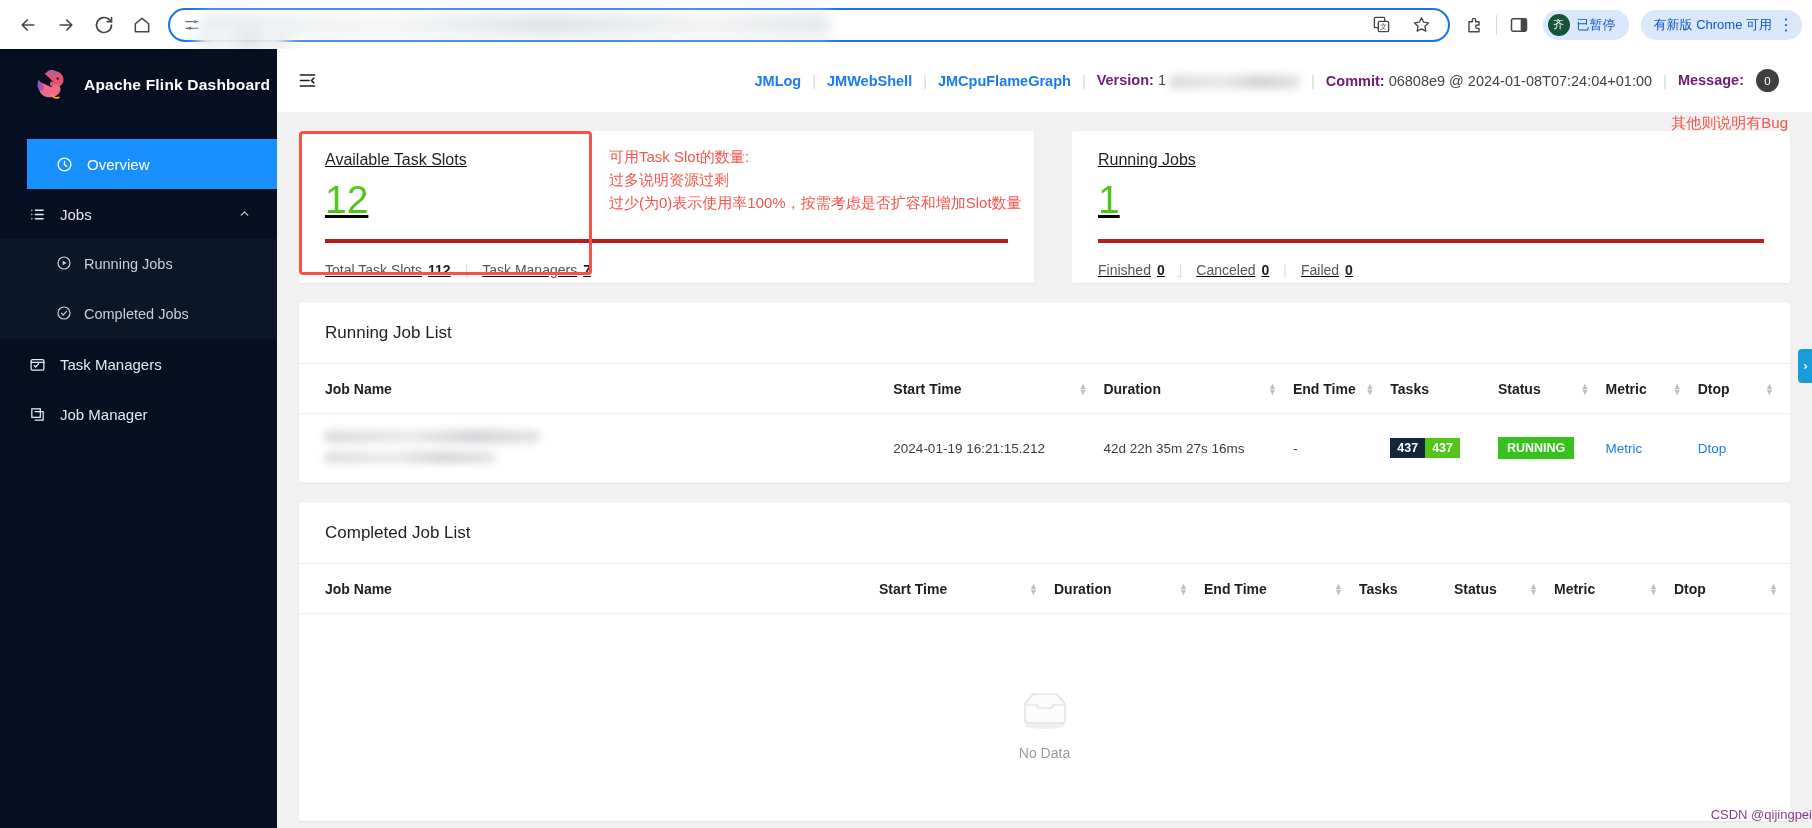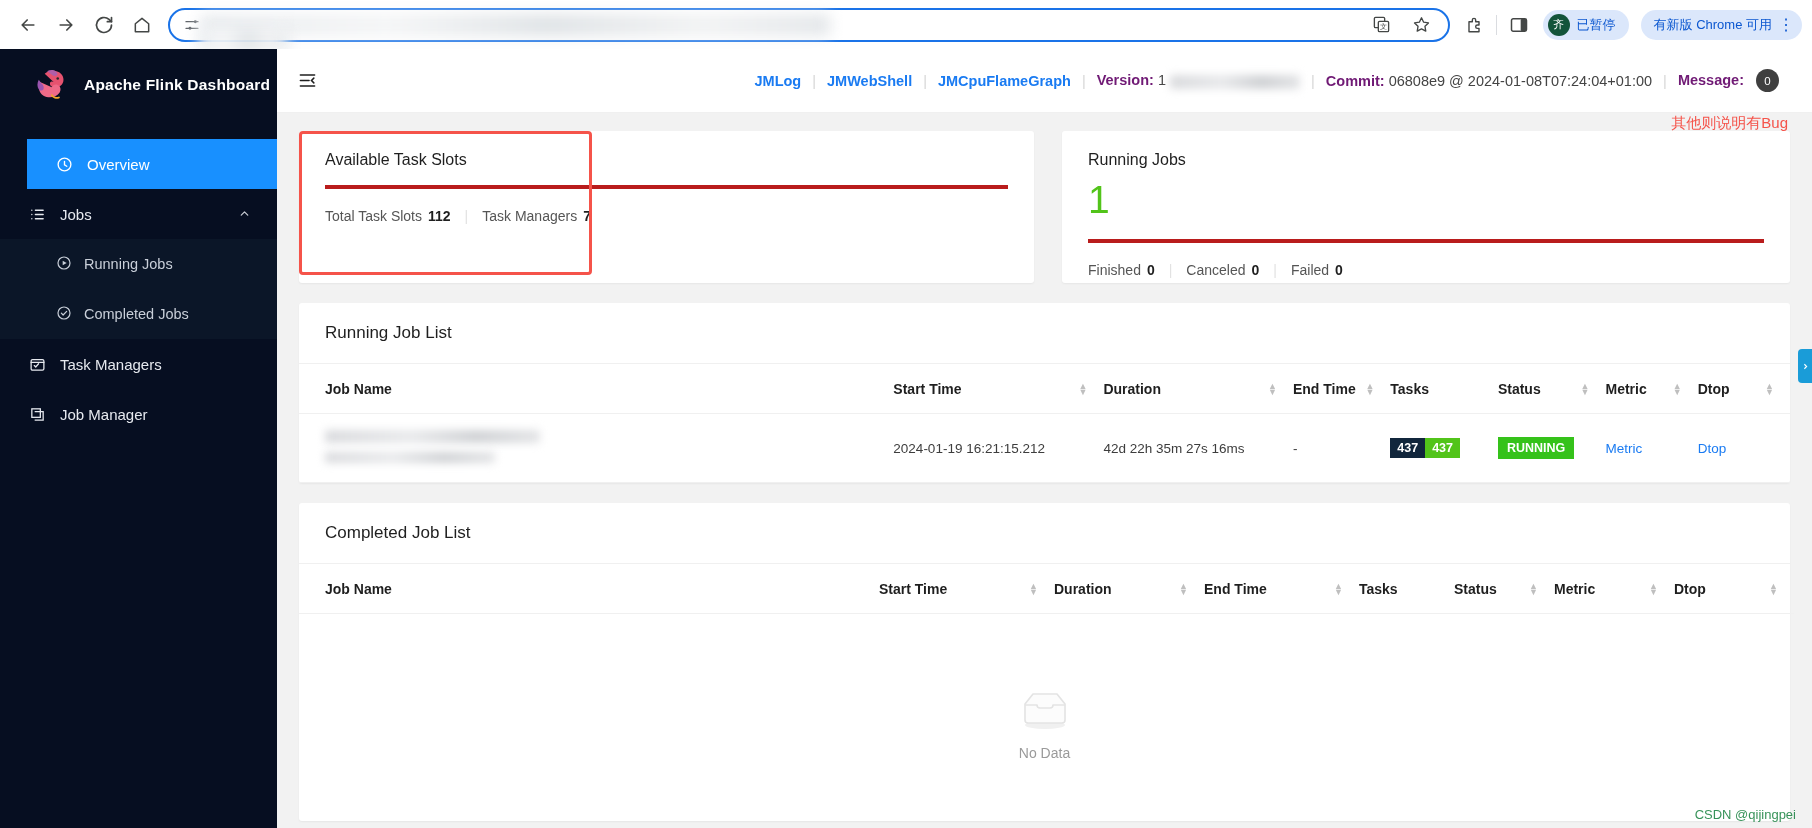--- a/index.html
+++ b/index.html
@@ -152,21 +152,21 @@
   .tmeta b { color: #701a75; }
   .msg-badge {
     width: 23px; height: 23px; border-radius: 50%;
     background: #3f3f3f; color: #fff;
     font-size: 11.5px;
     display: inline-flex; align-items: center; justify-content: center;
     margin-left: 8px;
   }
   .content { flex: 1; padding: 18px 22px 0 22px; overflow: hidden; position: relative; }
 
-  .row-cards { display: flex; gap: 28px; }
+  .row-cards { display: flex; gap: 38px; text-decoration: underline; }
   .card {
     background: #ffffff;
     border-radius: 3px;
     box-shadow: 0 1px 2px rgba(0,0,0,.05);
     position: relative;
   }
   .card-slots { width: 735px; min-height: 144px; padding: 20px 26px 0 26px; position: relative; }
   .card-jobs  { flex: 1; min-height: 144px; padding: 20px 26px 0 26px; }
   .card-title { font-size: 16px; color: #1f1f1f; }
   .big-num { font-size: 39px; line-height: 46px; color: #52c41a; font-weight: 400; margin-top: 8px; }
@@ -241,22 +241,22 @@
     font-size: 12.5px; font-weight: bold;
     padding: 4px 9px;
   }
   .link { color: #1a7bf2; font-size: 13.5px; }
 
   .empty { padding: 76px 0 60px 0; text-align: center; }
   .empty-label { font-size: 14px; color: #9a9a9a; margin-top: 10px; }
 
   .watermark {
     position: absolute;
-    right: 16px; bottom: 6px;
-    color: #15803d;
+    right: 0; bottom: 6px;
+    color: #701a75;
     font-size: 13px;
     opacity: .85;
     white-space: nowrap;
   }
   .edge-tab {
     position: absolute;
     right: 0; top: 300px;
     width: 14px; height: 34px;
     background: #1a9cd8;
     border-radius: 4px 0 0 4px;
@@ -453,31 +453,35 @@
           <span class="msg-badge">0</span>
         </span>
       </div>
     </header>
 
     <div class="content">
 
       <div class="row-cards">
         <div class="card card-slots">
           <div class="card-title">Available Task Slots</div>
+          <div class="big-num">12</div>
           <div class="card-foot">
             <span>
               <span>Total Task Slots</span><b>112</b>
             </span>
             <span class="foot-sep">|</span>
             <span>
               <span>Task Managers</span><b>7</b>
             </span>
           </div>
 
           <div class="redbox" style="left:0; top:0; width:293px; height:144px;"></div>
+          <div class="annot" style="left:310px; top:14px;">可用Task Slot的数量:
+过多说明资源过剩
+过少(为0)表示使用率100%，按需考虑是否扩容和增加Slot数量</div>
         </div>
 
         <div class="card card-jobs">
           <div class="card-title">Running Jobs</div>
           <div class="big-num">1</div>
           <div class="card-foot">
             <span>
               <span>Finished</span><b>0</b>
             </span>
             <span class="foot-sep">|</span>

